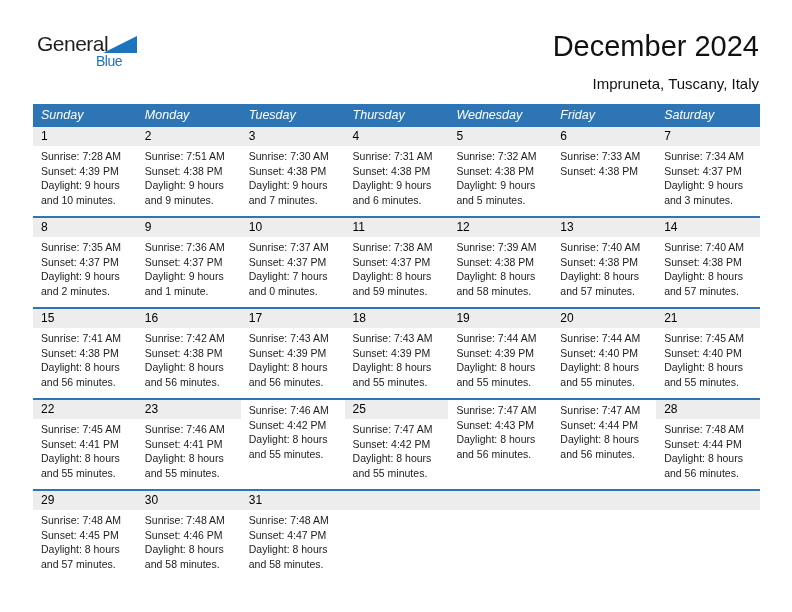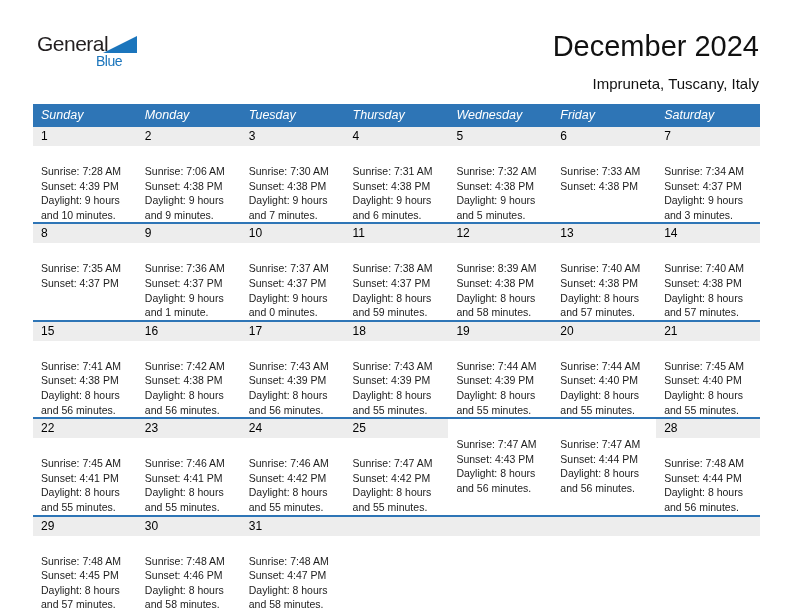--- a/index.html
+++ b/index.html
@@ -52,21 +52,21 @@
   }
   .week { display: flex; min-height: 89px; }
   .week + .week { border-top: 2px solid var(--header-blue); }
   .day-cell { flex: 1 1 0; box-sizing: border-box; }
   .day-num {
     background: var(--band-gray);
     font-size: 12px; color: #000000;
     padding: 2px 0 1px 8px; height: 16px;
   }
   .day-info {
-    padding: 18px 6px 0 8px;
+    padding: 3px 6px 0 8px;
     font-size: 10.5px; line-height: 14.6px; color: var(--text-dark);
   }
 </style>
 </head>
 <body style="--header-blue: #2E75B6; --band-gray: #EDEDED; --logo-blue: #1B75BC; --logo-black: #231F20; --text-dark: #1c1c1c;">
 
 <div class="logo">
   <span class="logo-general">General</span>
   <span class="logo-triangle"></span>
   <span class="logo-blue">Blue</span>
@@ -91,21 +91,21 @@
           <div class="day-num">1</div>
           <div class="day-info">
             <div>Sunrise: 7:28 AM</div>
             <div>Sunset: 4:39 PM</div>
             <div>Daylight: 9 hours and 10 minutes.</div>
           </div>
         </div>
         <div class="day-cell">
           <div class="day-num">2</div>
           <div class="day-info">
-            <div>Sunrise: 7:06 AM</div>
+            <div>Sunrise: 7:51 AM</div>
             <div>Sunset: 4:38 PM</div>
             <div>Daylight: 9 hours and 9 minutes.</div>
           </div>
         </div>
         <div class="day-cell">
           <div class="day-num">3</div>
           <div class="day-info">
             <div>Sunrise: 7:30 AM</div>
             <div>Sunset: 4:38 PM</div>
             <div>Daylight: 9 hours and 7 minutes.</div>
@@ -142,50 +142,51 @@
             <div>Daylight: 9 hours and 3 minutes.</div>
           </div>
         </div>
       </div>
       <div class="week">
         <div class="day-cell">
           <div class="day-num">8</div>
           <div class="day-info">
             <div>Sunrise: 7:35 AM</div>
             <div>Sunset: 4:37 PM</div>
+            <div>Daylight: 9 hours and 2 minutes.</div>
           </div>
         </div>
         <div class="day-cell">
           <div class="day-num">9</div>
           <div class="day-info">
             <div>Sunrise: 7:36 AM</div>
             <div>Sunset: 4:37 PM</div>
             <div>Daylight: 9 hours and 1 minute.</div>
           </div>
         </div>
         <div class="day-cell">
           <div class="day-num">10</div>
           <div class="day-info">
             <div>Sunrise: 7:37 AM</div>
             <div>Sunset: 4:37 PM</div>
-            <div>Daylight: 9 hours and 0 minutes.</div>
+            <div>Daylight: 7 hours and 0 minutes.</div>
           </div>
         </div>
         <div class="day-cell">
           <div class="day-num">11</div>
           <div class="day-info">
             <div>Sunrise: 7:38 AM</div>
             <div>Sunset: 4:37 PM</div>
             <div>Daylight: 8 hours and 59 minutes.</div>
           </div>
         </div>
         <div class="day-cell">
           <div class="day-num">12</div>
           <div class="day-info">
-            <div>Sunrise: 8:39 AM</div>
+            <div>Sunrise: 7:39 AM</div>
             <div>Sunset: 4:38 PM</div>
             <div>Daylight: 8 hours and 58 minutes.</div>
           </div>
         </div>
         <div class="day-cell">
           <div class="day-num">13</div>
           <div class="day-info">
             <div>Sunrise: 7:40 AM</div>
             <div>Sunset: 4:38 PM</div>
             <div>Daylight: 8 hours and 57 minutes.</div>
@@ -269,21 +270,20 @@
         </div>
         <div class="day-cell">
           <div class="day-num">23</div>
           <div class="day-info">
             <div>Sunrise: 7:46 AM</div>
             <div>Sunset: 4:41 PM</div>
             <div>Daylight: 8 hours and 55 minutes.</div>
           </div>
         </div>
         <div class="day-cell">
-          <div class="day-num">24</div>
           <div class="day-info">
             <div>Sunrise: 7:46 AM</div>
             <div>Sunset: 4:42 PM</div>
             <div>Daylight: 8 hours and 55 minutes.</div>
           </div>
         </div>
         <div class="day-cell">
           <div class="day-num">25</div>
           <div class="day-info">
             <div>Sunrise: 7:47 AM</div>

